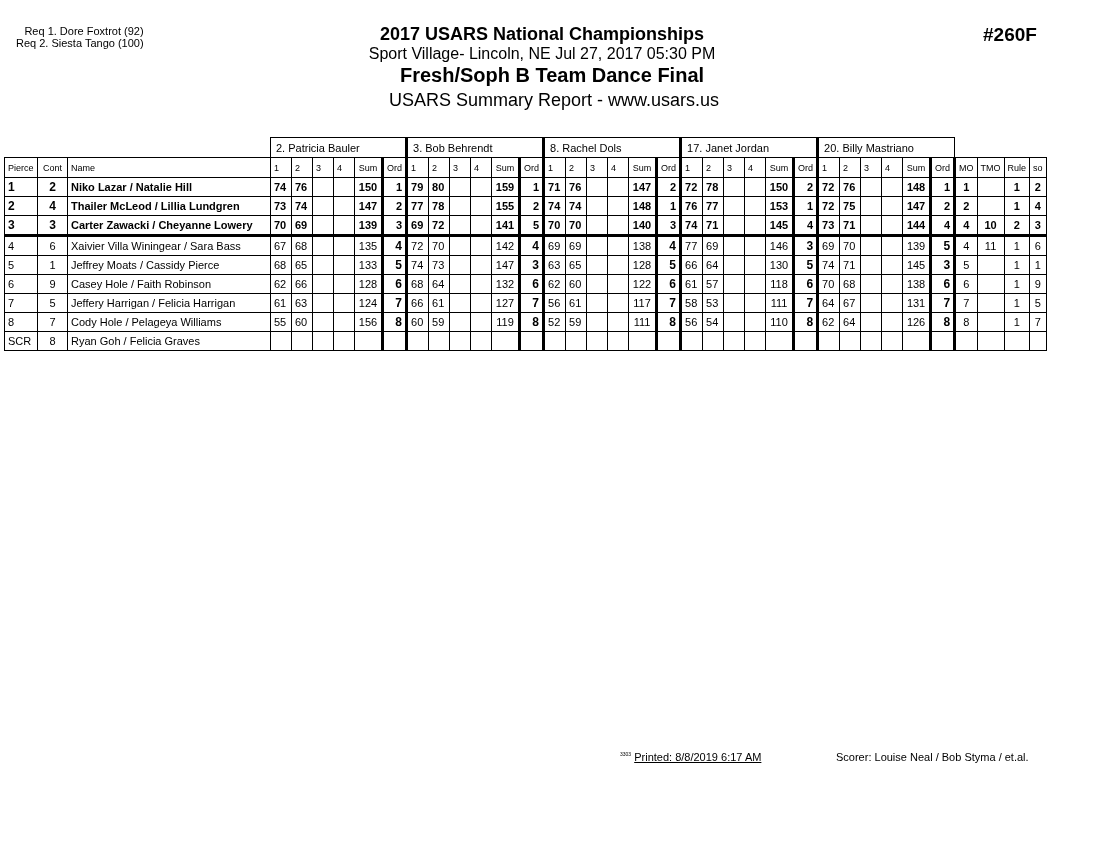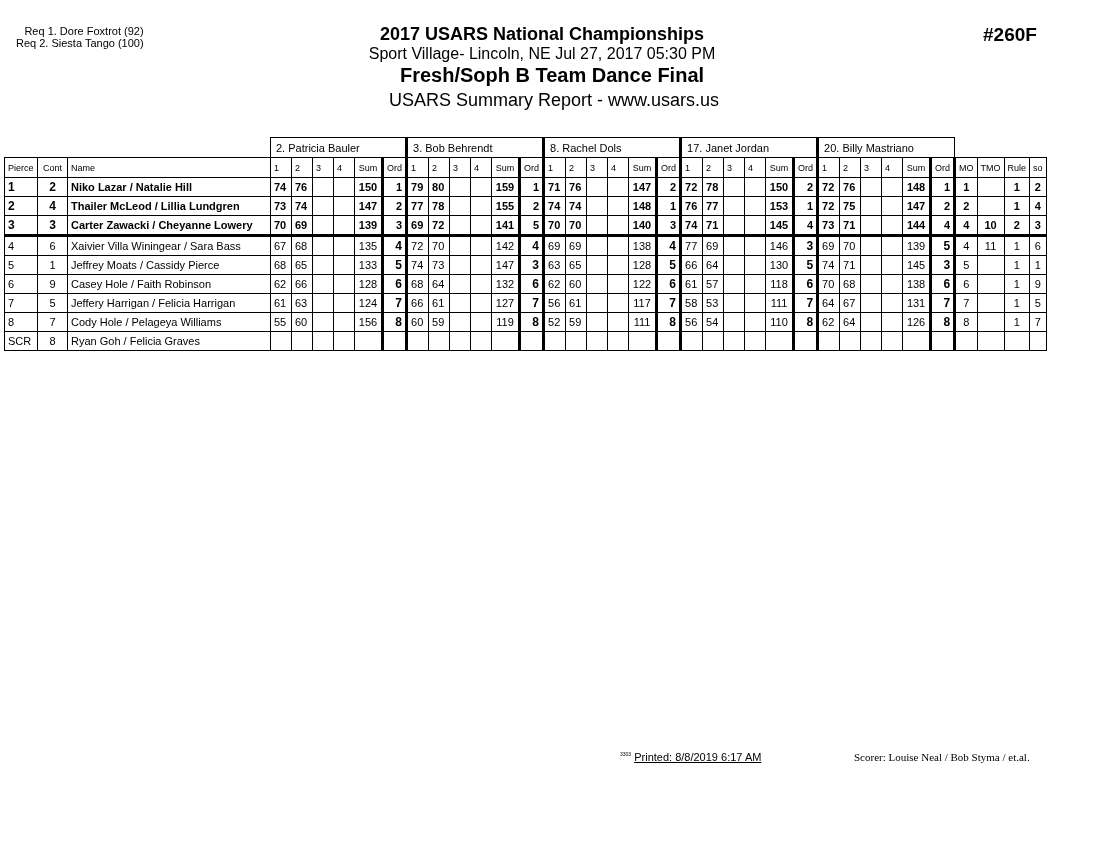--- a/index.html
+++ b/index.html
@@ -445,13 +445,13 @@
         <td class="c-extra"></td>
         <td class="c-extra"></td>
       </tr>
     </tbody>
 </table>
 
 <div class="footer" style="left:620px;">
   <sup style="font-size:5px;">3303</sup>
   <span style="text-decoration:underline;">Printed:  8/8/2019  6:17 AM</span>
 </div>
-<div class="footer" style="left:854px;font-family:Liberation Serif, serif;">Scorer:   Louise Neal / Bob Styma / et.al.</div>
+<div class="footer" style="left:836px;">Scorer:   Louise Neal / Bob Styma / et.al.</div>
 
 </body></html>

